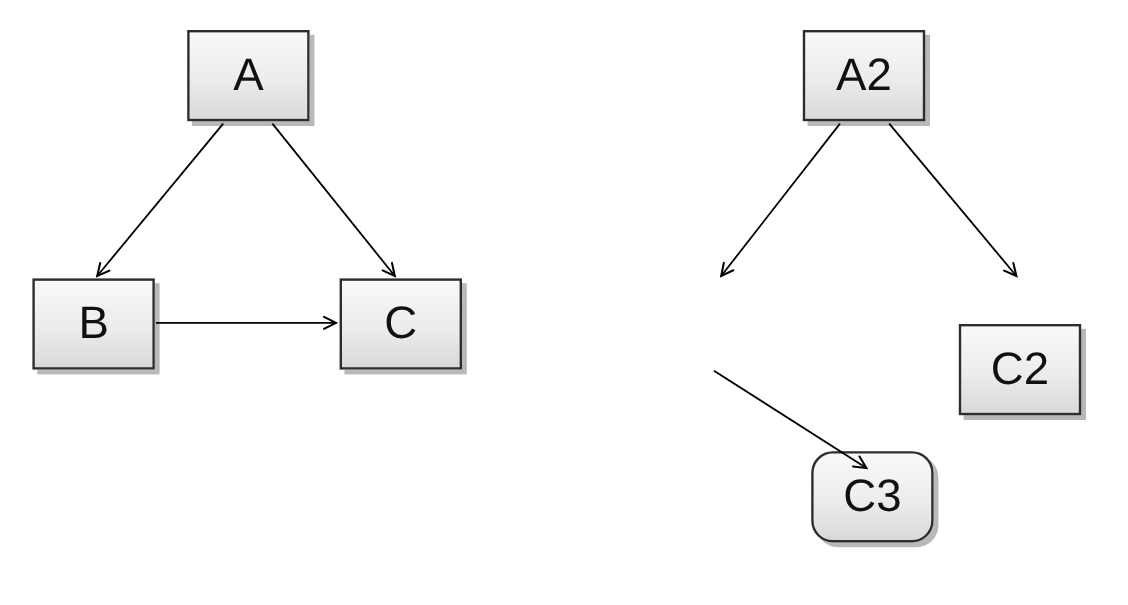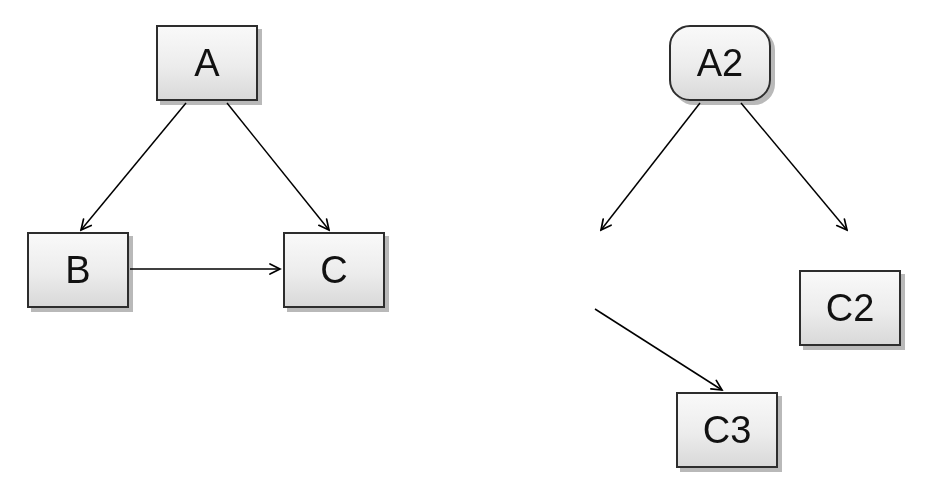--- a/index.html
+++ b/index.html
@@ -34,24 +34,24 @@
     display: flex;
     align-items: center;
     justify-content: center;
     font-size: 38px;
     color: #111111;
     user-select: none;
   }
   .node-a  { left: 156px; top: 25px;  }
   .node-b  { left: 27px;  top: 232px; }
   .node-c  { left: 283px; top: 232px; }
-  .node-a2 { left: 669px; top: 25px; border-radius: 21px;  }
+  .node-a2 { left: 669px; top: 25px;  }
   .node-b2 { left: 543px; top: 232px; }
   .node-c2 { left: 799px; top: 232px; margin-top: 38px; }
-  .node-c3 { left: 676px; top: 392px; }
+  .node-c3 { left: 676px; top: 376px; border-radius: 18px; }
 </style>
 </head>
 <body>
 
 <div class="canvas">
 
   <div class="node node-a">
     <span>A</span>
   </div>
   <div class="node node-b">

